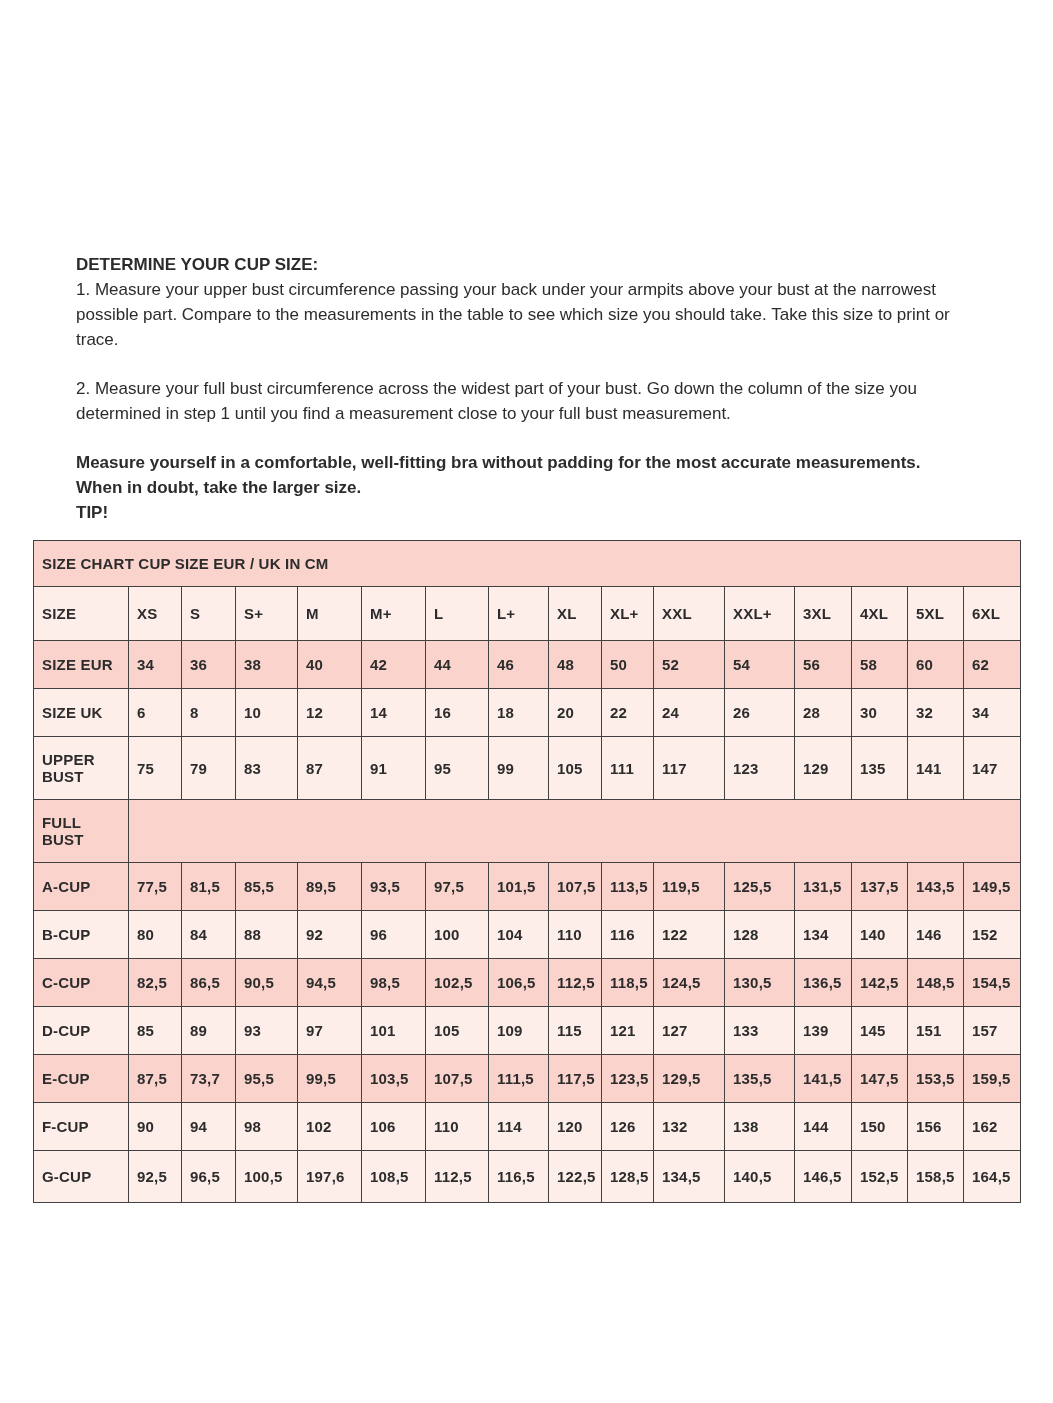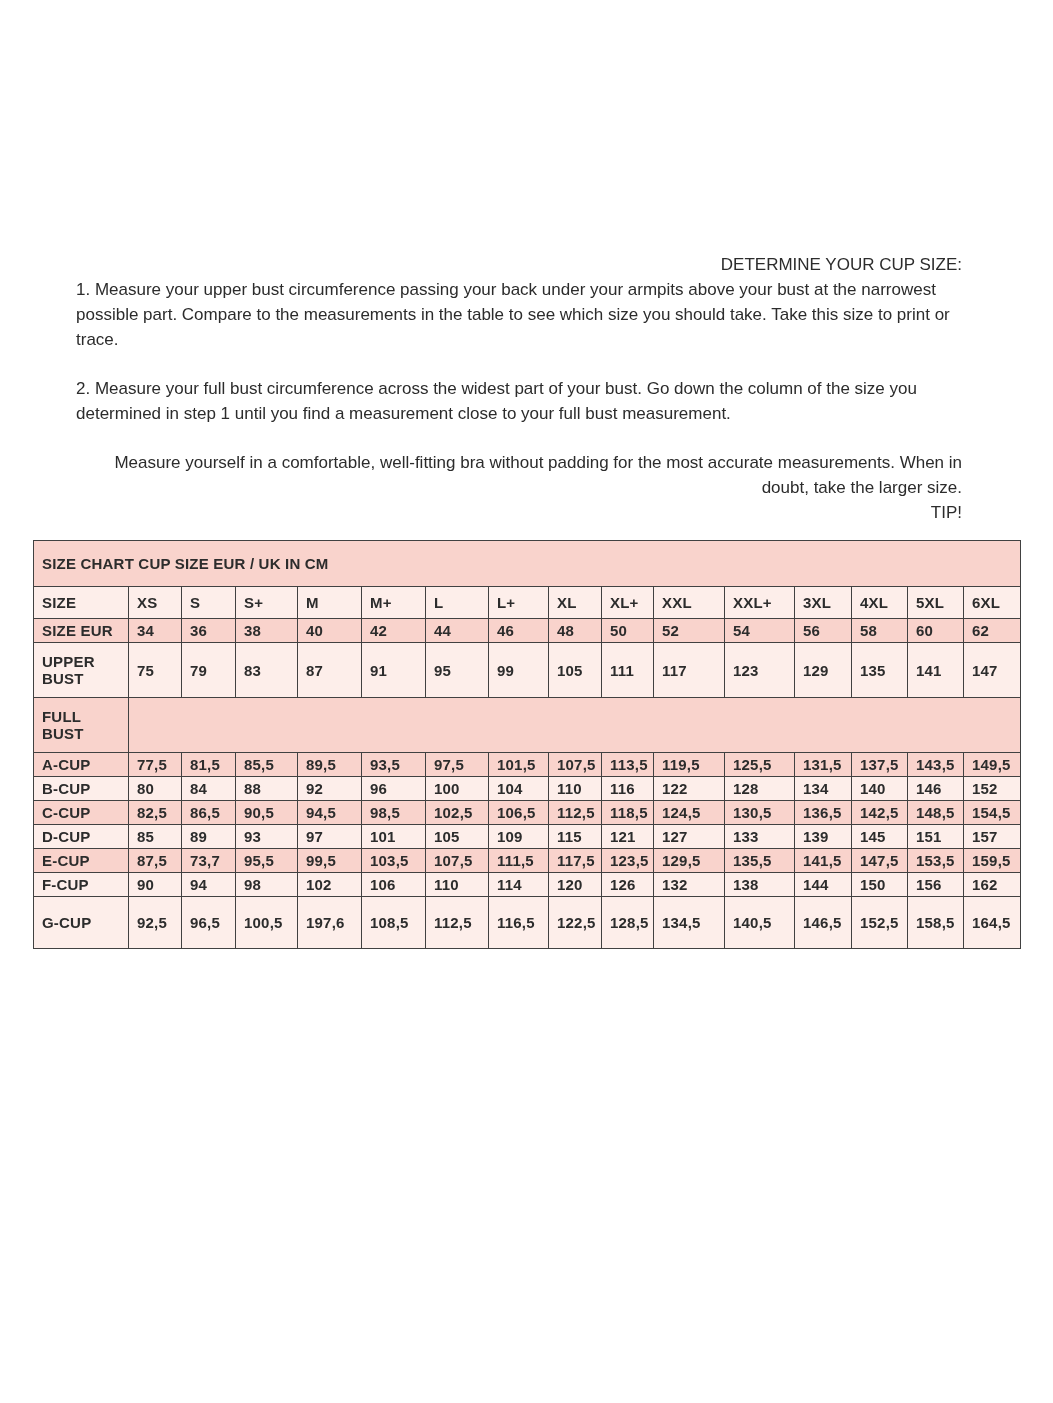--- a/index.html
+++ b/index.html
@@ -15,21 +15,21 @@
     background:#ffffff;
     font-family:"Liberation Sans", sans-serif;
     color:var(--text);
     position:relative;
   }
   .instructions{
     position:absolute;
     left:76px;top:252px;width:886px;
     font-size:17px;line-height:25px;
   }
-  .bold{font-weight:normal;text-align:right;}
+  .bold{font-weight:bold;}
   .gap{height:24px;}
   table.size-chart{
     position:absolute;
     left:33px;top:540px;
     width:987px;
     border-collapse:collapse;
     table-layout:fixed;
   }
   table.size-chart td, table.size-chart th{
     border:1px solid var(--border);
@@ -42,23 +42,23 @@
     overflow:hidden;
   }
   th.table-title{
     background:var(--pink);
     height:46px;
     text-align:center;
     font-size:21px;
     letter-spacing:0.4px;
     padding:2px;
   }
-  tr.hdr{height:32px;}
-  tr.std{height:24px;}
-  tr.tall{height:55px;}
+  tr.hdr{height:54px;}
+  tr.std{height:48px;}
+  tr.tall{height:63px;}
   tr.tall2{height:52px;}
   tr.pink td{background:var(--pink);}
   tr.light td{background:var(--light);}
 </style>
 </head>
 <body>
 
 <div class="instructions">
   <div class="bold">DETERMINE YOUR CUP SIZE:</div>
   <div>1. Measure your upper bust circumference passing your back under your armpits above your bust at the narrowest possible part. Compare to the measurements in the table to see which size you should take. Take this size to print or trace.</div>
@@ -123,20 +123,38 @@
         <td>46</td>
         <td>48</td>
         <td>50</td>
         <td>52</td>
         <td>54</td>
         <td>56</td>
         <td>58</td>
         <td>60</td>
         <td>62</td>
       </tr>
+      <tr class="light std">
+        <td>SIZE UK</td>
+        <td>6</td>
+        <td>8</td>
+        <td>10</td>
+        <td>12</td>
+        <td>14</td>
+        <td>16</td>
+        <td>18</td>
+        <td>20</td>
+        <td>22</td>
+        <td>24</td>
+        <td>26</td>
+        <td>28</td>
+        <td>30</td>
+        <td>32</td>
+        <td>34</td>
+      </tr>
       <tr class="light tall">
         <td>UPPER BUST</td>
         <td>75</td>
         <td>79</td>
         <td>83</td>
         <td>87</td>
         <td>91</td>
         <td>95</td>
         <td>99</td>
         <td>105</td>

